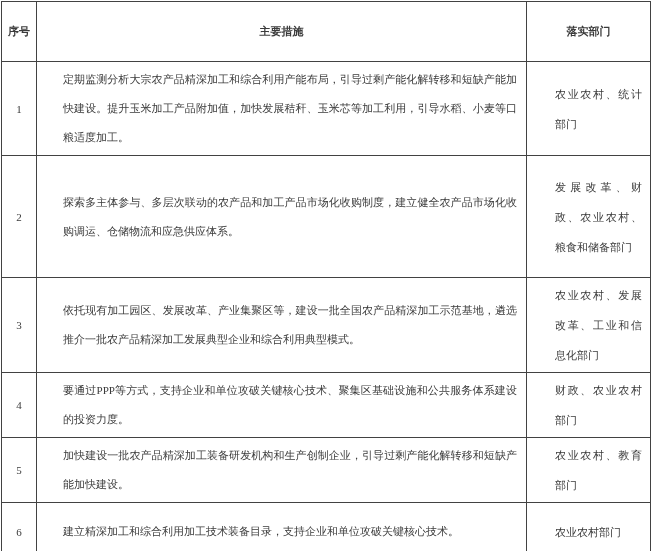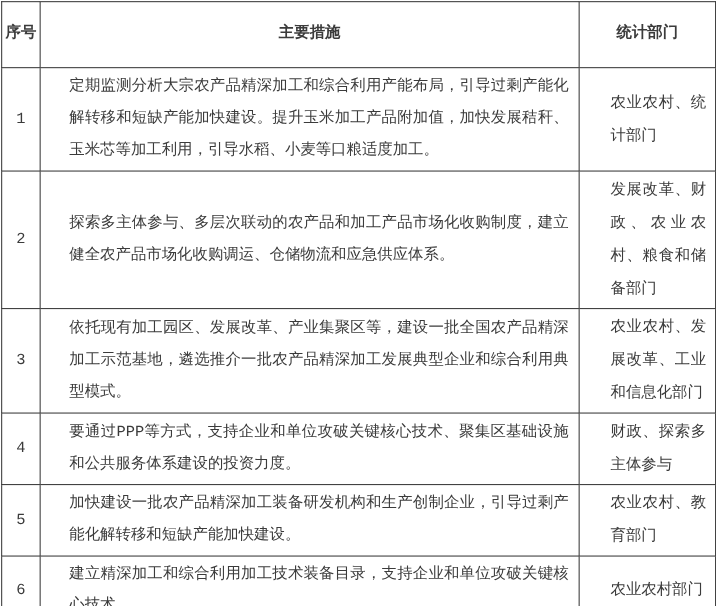--- a/index.html
+++ b/index.html
@@ -16,25 +16,24 @@
   }
   table.measures {
     border-collapse: collapse;
     table-layout: fixed;
     width: 649px;
     margin: 1px 0 0 1px;
   }
   .measures th,
   .measures td {
     border: 1px solid #424242;
-    font-size: 14px;
+    font-size: 11px;
     vertical-align: middle;
     overflow: hidden;
     box-sizing: border-box;
-    font-family: Liberation Mono, monospace;
   }
   
   .measures th {
     font-weight: bold;
     text-align: center;
     line-height: 27px;
     padding: 2px 2px;
     color: #3b3b3b;
   }
   .measures tr.head { height: 60px; }
@@ -71,21 +70,21 @@
 <table class="measures">
   <colgroup>
     <col style="width:35px">
     <col style="width:490px">
     <col style="width:124px">
   </colgroup>
   <thead>
     <tr class="head">
       <th>序号</th>
       <th>主要措施</th>
-      <th>统计部门</th>
+      <th>落实部门</th>
     </tr>
   </thead>
   <tbody>
     <tr class="r1">
       <td class="cell-no">1</td>
       <td class="cell-measure">定期监测分析大宗农产品精深加工和综合利用产能布局，引导过剩产能化解转移和短缺产能加快建设。提升玉米加工产品附加值，加快发展秸秆、玉米芯等加工利用，引导水稻、小麦等口粮适度加工。</td>
       <td class="cell-dept">农业农村、统计部门</td>
     </tr>
     <tr class="r2">
       <td class="cell-no">2</td>
@@ -93,21 +92,21 @@
       <td class="cell-dept">发展改革、财政、农业农村、粮食和储备部门</td>
     </tr>
     <tr class="r3">
       <td class="cell-no">3</td>
       <td class="cell-measure">依托现有加工园区、发展改革、产业集聚区等，建设一批全国农产品精深加工示范基地，遴选推介一批农产品精深加工发展典型企业和综合利用典型模式。</td>
       <td class="cell-dept">农业农村、发展改革、工业和信息化部门</td>
     </tr>
     <tr class="r4">
       <td class="cell-no">4</td>
       <td class="cell-measure">要通过PPP等方式，支持企业和单位攻破关键核心技术、聚集区基础设施和公共服务体系建设的投资力度。</td>
-      <td class="cell-dept">财政、探索多主体参与</td>
+      <td class="cell-dept">财政、农业农村部门</td>
     </tr>
     <tr class="r5">
       <td class="cell-no">5</td>
       <td class="cell-measure">加快建设一批农产品精深加工装备研发机构和生产创制企业，引导过剩产能化解转移和短缺产能加快建设。</td>
       <td class="cell-dept">农业农村、教育部门</td>
     </tr>
     <tr class="r6">
       <td class="cell-no">6</td>
       <td class="cell-measure">建立精深加工和综合利用加工技术装备目录，支持企业和单位攻破关键核心技术。</td>
       <td class="cell-dept">农业农村部门</td>

